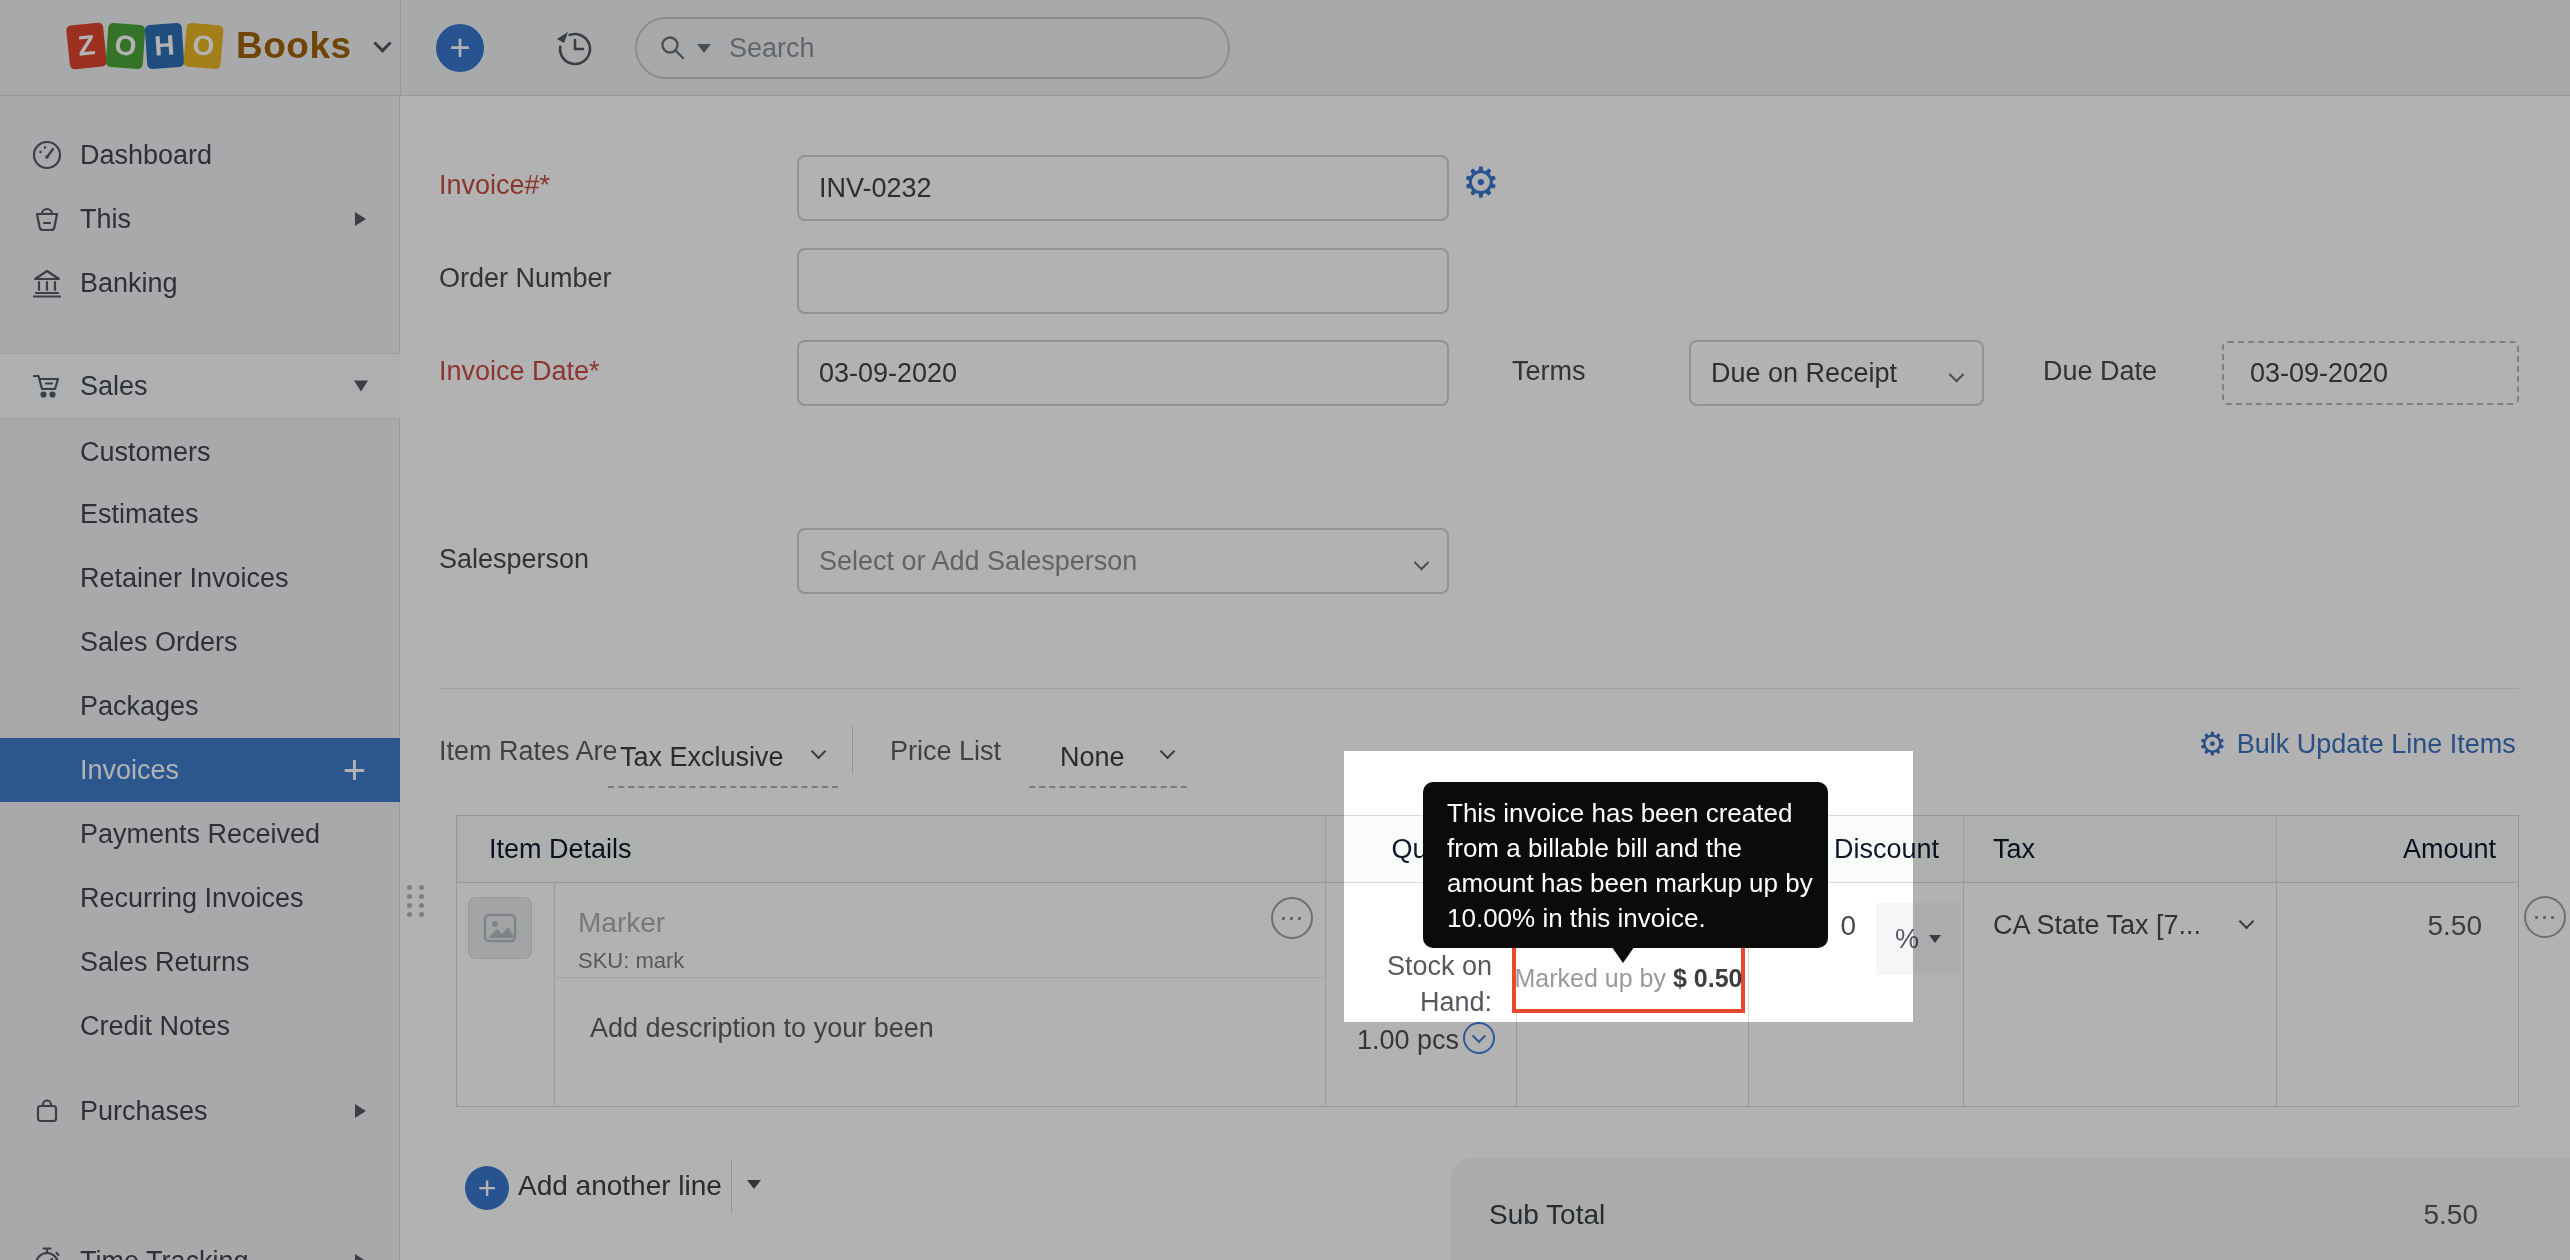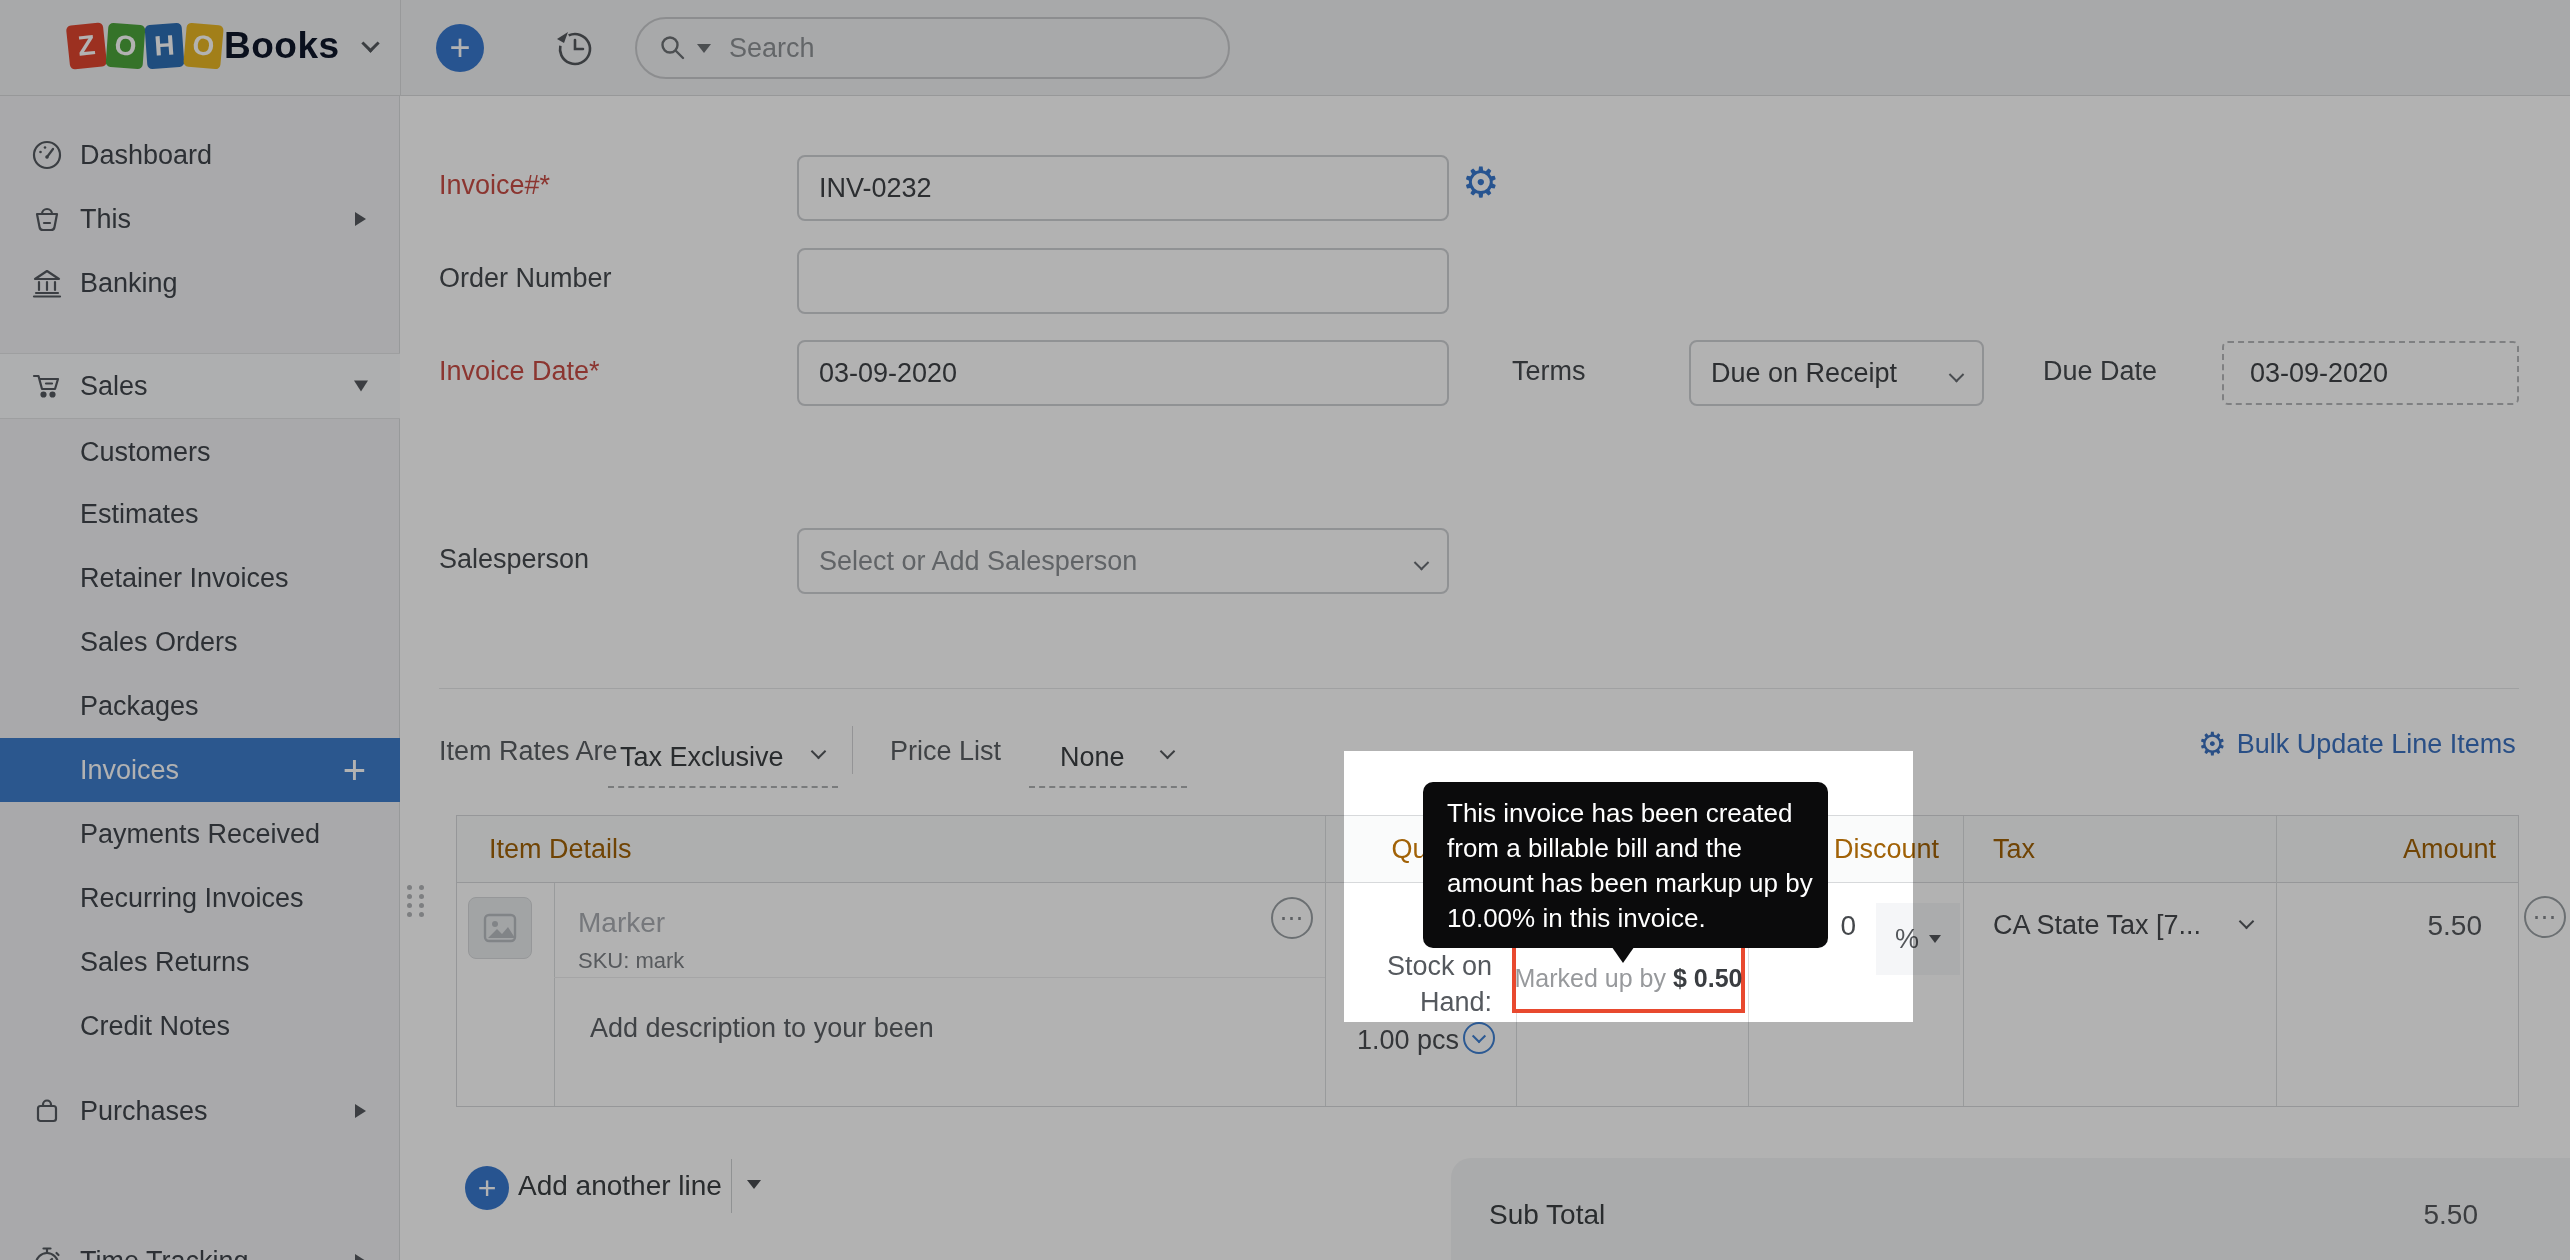--- a/index.html
+++ b/index.html
@@ -9,21 +9,21 @@
 
   
   .topbar { position:absolute; left:0; top:0; width:2570px; height:96px; background:#f1f2f4; border-bottom:1px solid #d8dadb; }
   .topbar-divider { position:absolute; left:400px; top:0; width:1px; height:96px; background:#dadcdd; }
   .logo { position:absolute; left:68px; top:24px; display:flex; align-items:center; }
   .tile { width:37px; height:44px; border-radius:5px; color:#fff; font-weight:bold; font-size:28px; display:flex; align-items:center; justify-content:center; margin-right:2px; }
   .tile.z { background:#e0452f; transform:rotate(-6deg); }
   .tile.o1 { background:#4da53c; transform:rotate(4deg); }
   .tile.h { background:#2d6fb5; transform:rotate(-4deg); }
   .tile.o2 { background:#e9b724; transform:rotate(5deg); }
-  .books { font-size:37px; font-weight:700; color:#0f172a; letter-spacing:0.5px; }
+  .books { font-size:37px; font-weight:700; color:#a16207; margin-left:12px; letter-spacing:0.5px; }
   .chev { display:inline-block; width:13px; height:13px; border-right:3px solid #55595e; border-bottom:3px solid #55595e; transform:rotate(45deg); }
   .chev.sm { width:11px; height:11px; border-width:2.5px; }
   .plus-btn { position:absolute; left:436px; top:24px; width:48px; height:48px; border-radius:50%; background:#3979cf; color:#fff; font-size:36px; font-weight:300; display:flex; align-items:center; justify-content:center; }
   .history-btn { position:absolute; left:552px; top:26px; width:44px; height:44px; }
   .search { position:absolute; left:635px; top:17px; width:595px; height:62px; border:2px solid #c9cbcd; border-radius:31px; display:flex; align-items:center; padding-left:22px; }
   .search input { border:none; outline:none; background:transparent; font-size:27px; color:#6d7175; margin-left:18px; width:380px; font-family:"Liberation Sans", sans-serif; }
   .search input::placeholder { color:#8e9296; }
   .tri-d { width:0; height:0; border-left:7px solid transparent; border-right:7px solid transparent; border-top:9px solid #55595e; }
   .search .tri-d { margin-left:10px; border-top-color:#6d7175; }
 
@@ -49,21 +49,21 @@
   .hdiv { position:absolute; left:439px; top:688px; width:2080px; height:1px; background:#e6e7e8; }
 
   .rates-val { position:absolute; height:60px; border-bottom:2px dashed #aeb0b2; font-size:27px; color:#3c4043; display:flex; align-items:center; }
   .vdiv { position:absolute; width:1px; background:#d4d5d7; }
   .bulk-link { position:absolute; left:2198px; top:728px; display:flex; align-items:center; color:#3c72c0; font-size:27px; }
   .bulk-link .gear { font-size:32px; margin-right:10px; color:#3c72c0; }
 
   
   .tbl { position:absolute; left:456px; top:815px; width:2063px; height:292px; border:1px solid #d7d9db; background:#fff; }
   .thead { position:absolute; left:0; top:0; width:100%; height:67px; background:#fafbfb; border-bottom:1px solid #d7d9db; }
-  .th { position:absolute; top:0; height:67px; display:flex; align-items:center; font-size:27px; color:#a16207; }
+  .th { position:absolute; top:0; height:67px; display:flex; align-items:center; font-size:27px; color:#0f172a; }
   .th.r { justify-content:flex-end; }
   .cline { position:absolute; top:0; bottom:0; width:1px; background:#dcdee0; }
   .cell-txt { position:absolute; font-size:27px; color:#45484c; }
   .img-ph { position:absolute; left:11px; top:81px; width:64px; height:62px; background:#e9ebed; border:1px solid #d7d9db; border-radius:8px; display:flex; align-items:center; justify-content:center; }
   .more-circle { width:42px; height:42px; border-radius:50%; border:2px solid #9aa0a4; color:#85898d; font-size:24px; display:flex; align-items:center; justify-content:center; letter-spacing:1px; background:transparent; }
   .pct-box { position:absolute; left:1419px; top:87px; width:84px; height:72px; background:#f5f6f8; display:flex; align-items:center; justify-content:center; gap:10px; font-size:27px; color:#54575b; }
   .pct-box .tri-d { border-left-width:6px; border-right-width:6px; border-top-width:8px; border-top-color:#54575b; }
   .stock-chev { position:absolute; left:1006px; top:206px; width:32px; height:32px; border-radius:50%; border:2.5px solid #4081d3; }
   .stock-chev .chev { position:absolute; left:50%; top:50%; width:10px; height:10px; border-width:2.5px; border-color:#4081d3; transform:translate(-50%,-68%) rotate(45deg); }
   .drag-dots { position:absolute; left:407px; top:885px; display:grid; grid-template-columns:5px 5px; grid-auto-rows:5px; gap:4px 7px; }

